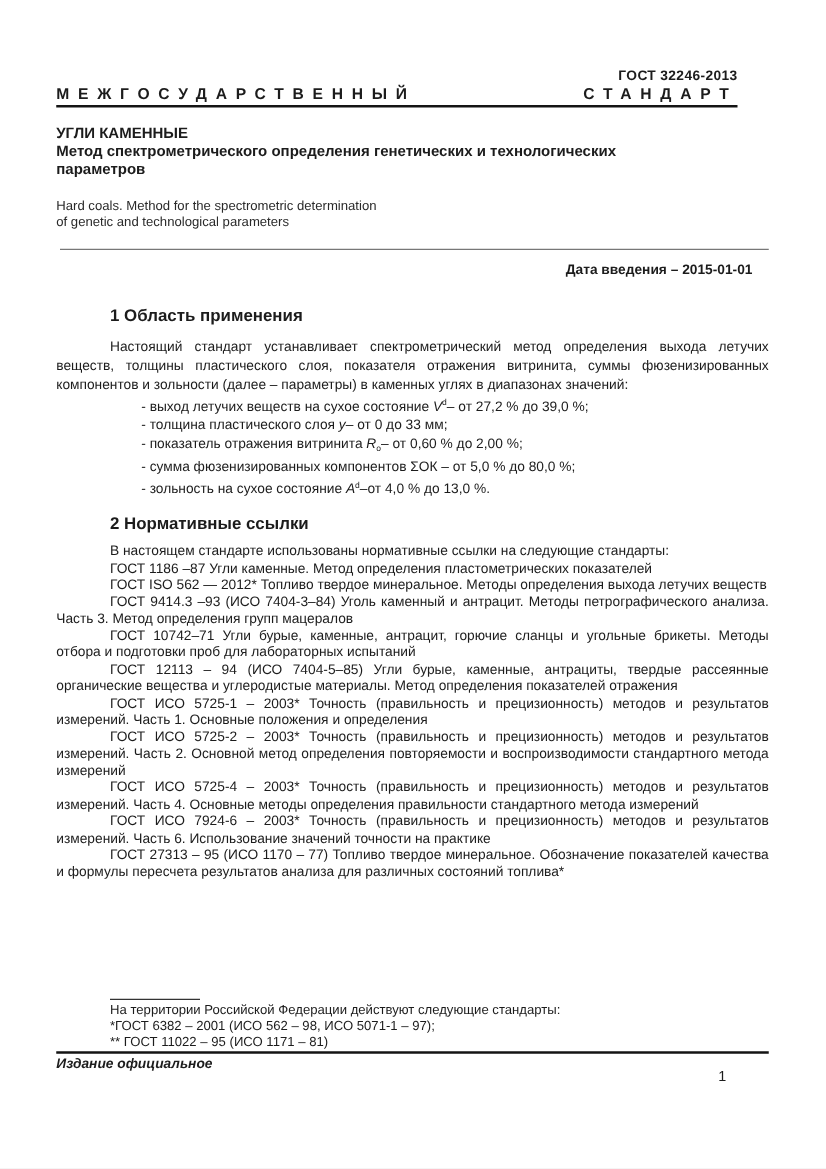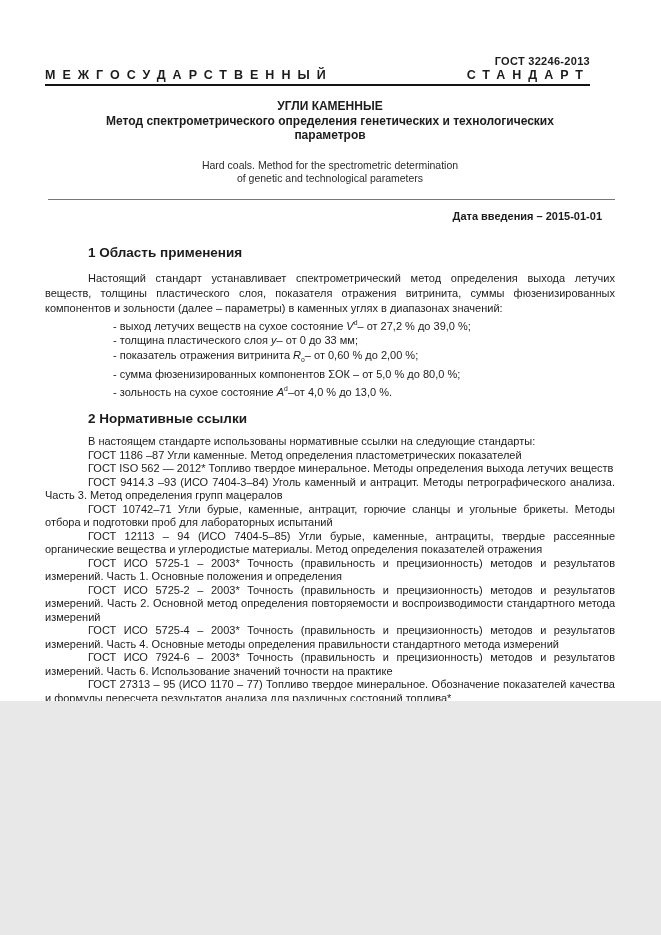--- a/index.html
+++ b/index.html
@@ -1,34 +1,34 @@
 <!DOCTYPE html>
 <html><head>
 <meta charset="utf-8">
 <style>
   html,body { margin:0; padding:0; background:#e8e8e8; }
   .page {
     position:relative;
-    width:661px; height:701px;
+    width:661px; height:935px;
     margin:0 auto;
     background:#ffffff;
     font-family:"Liberation Sans", sans-serif;
     color:#1c1c1c;
     overflow:hidden;
     box-sizing:border-box;
   }
   .content { position:absolute; left:45px; right:46px; top:55px; }
 
   .hdr { margin-right:25px; }
   .gost-num { text-align:right; font-weight:bold; font-size:11px; line-height:12px; letter-spacing:0.3px; }
   .std-row { display:flex; justify-content:space-between; font-weight:bold; font-size:12.5px; line-height:14px; margin-top:1px;text-align:center; }
   .std-row span { letter-spacing:7px; white-space:nowrap; }
   .thick-rule { border-bottom:2.5px solid #141414; margin-top:2px; }
 
-  .title-block { text-align:center; margin-top:13px; }
+  .title-block { margin-top:13px; }
   .t-main { font-weight:bold; font-size:12px; line-height:15px; }
   .t-sub  { font-weight:bold; font-size:12px; line-height:14px; }
   .t-en   { font-size:10.5px; line-height:13px; color:#2a2a2a; }
   .t-en.first { margin-top:17px; }
 
   .thin-rule { border:none; border-top:1px solid #777; margin:14px 0 0 3px; }
 
   .date-line { margin-top:10px; text-align:right; font-weight:bold; font-size:11px; line-height:13px; padding-right:13px; }
 
   .sec-heading { font-weight:bold; font-size:13.5px; line-height:16px; margin:22px 0 0 43px; }
@@ -101,20 +101,21 @@
       <p class="ref">ГОСТ ИСО 5725-1 – 2003* Точность (правильность и прецизионность) методов и результатов измерений. Часть 1. Основные положения и определения</p>
       <p class="ref">ГОСТ ИСО 5725-2 – 2003* Точность (правильность и прецизионность) методов и результатов измерений. Часть 2. Основной метод определения повторяемости и воспроизводимости стандартного метода измерений</p>
       <p class="ref">ГОСТ ИСО 5725-4 – 2003* Точность (правильность и прецизионность) методов и результатов измерений. Часть 4. Основные методы определения правильности стандартного метода измерений</p>
       <p class="ref">ГОСТ ИСО 7924-6 – 2003* Точность (правильность и прецизионность) методов и результатов измерений. Часть 6. Использование значений точности на практике</p>
       <p class="ref">ГОСТ 27313 – 95 (ИСО 1170 – 77) Топливо твердое минеральное. Обозначение показателей качества и формулы пересчета результатов анализа для различных состояний топлива*</p>
     </div>
   </div>
 
   <div class="footnotes">
     <hr class="fn-rule">
+    <div class="fn-line">На территории Российской Федерации действуют следующие стандарты:</div>
     <div class="fn-line">*ГОСТ 6382 – 2001 (ИСО 562 – 98, ИСО 5071-1 – 97);</div>
     <div class="fn-line">** ГОСТ 11022 – 95 (ИСО 1171 – 81)</div>
   </div>
 
   <div class="footer-rule"></div>
   <div class="edition">Издание официальное</div>
   <div class="page-num">1</div>
 </div>
 
 </body></html>

